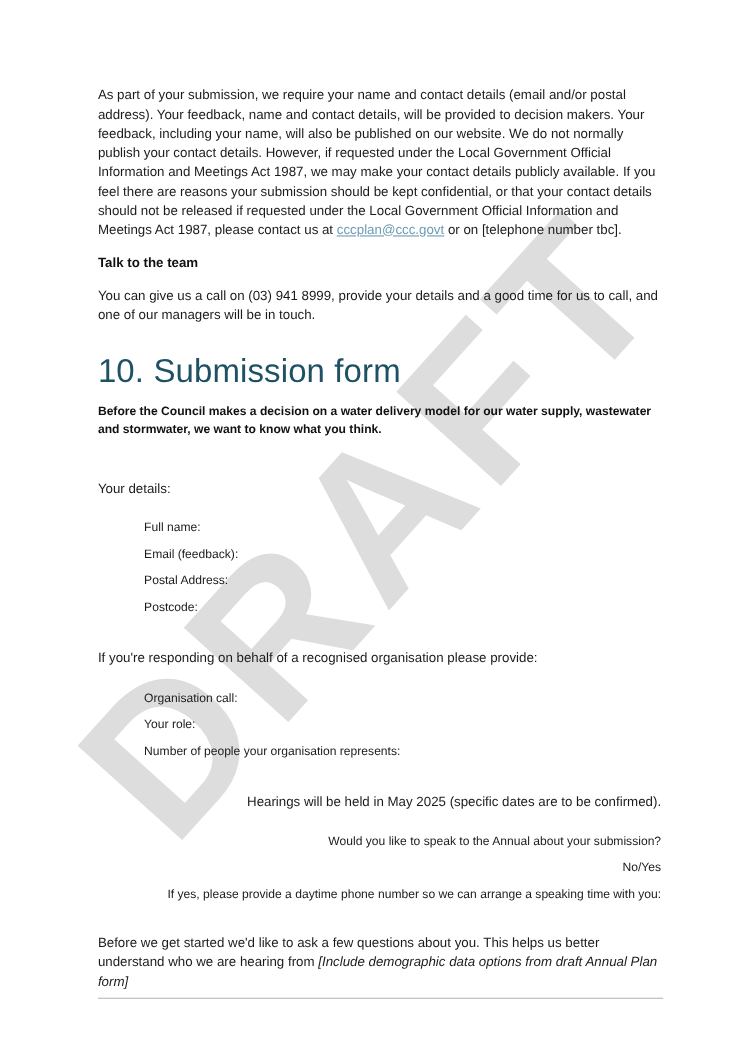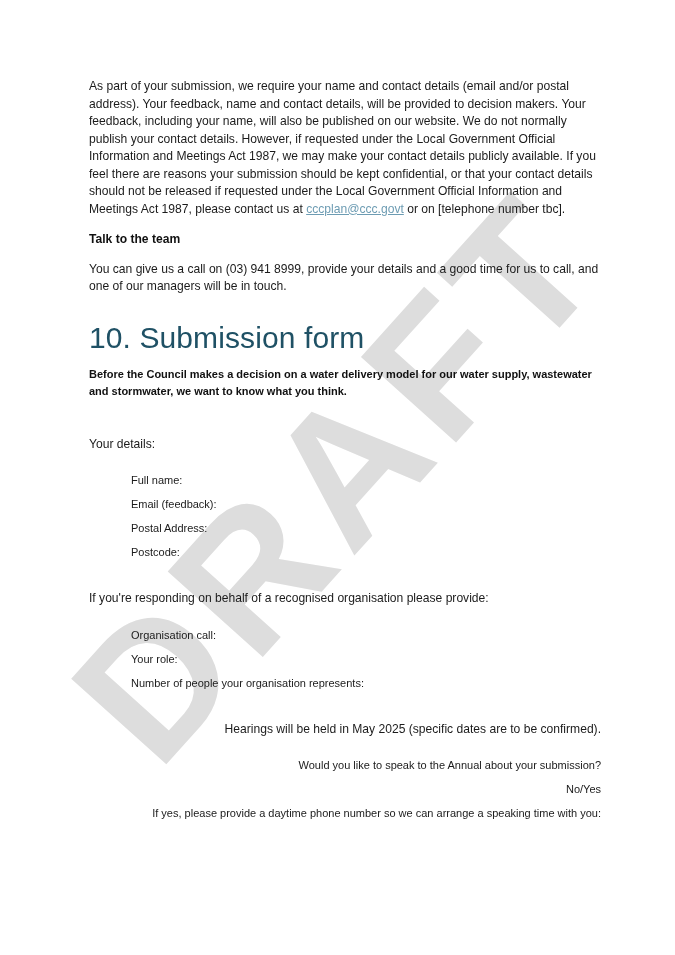--- a/index.html
+++ b/index.html
@@ -178,15 +178,19 @@
     <div class="group" style="margin-top:0;text-align:right;">
       <p class="group-intro">Hearings will be held in May 2025 (specific dates are to be confirmed).</p>
 
       <div class="spacer-sm"></div>
 
       <p class="field-label">Would you like to speak to the Annual about your submission?</p>
       <p class="field-label">No/Yes</p>
       <p class="field-label">If yes, please provide a daytime phone number so we can arrange a speaking time with you:</p>
     </div>
 
+    <div class="note-block">
+      <p class="body-text" style="margin-bottom:0;"><span>Before we get started we'd like to ask a few questions about you. This helps us better understand who we are hearing from </span><span class="italic">[Include demographic data options from draft Annual Plan form]</span></p>
+      <hr class="rule">
+    </div>
 
   </div>
 </div>
 
 </body></html>

